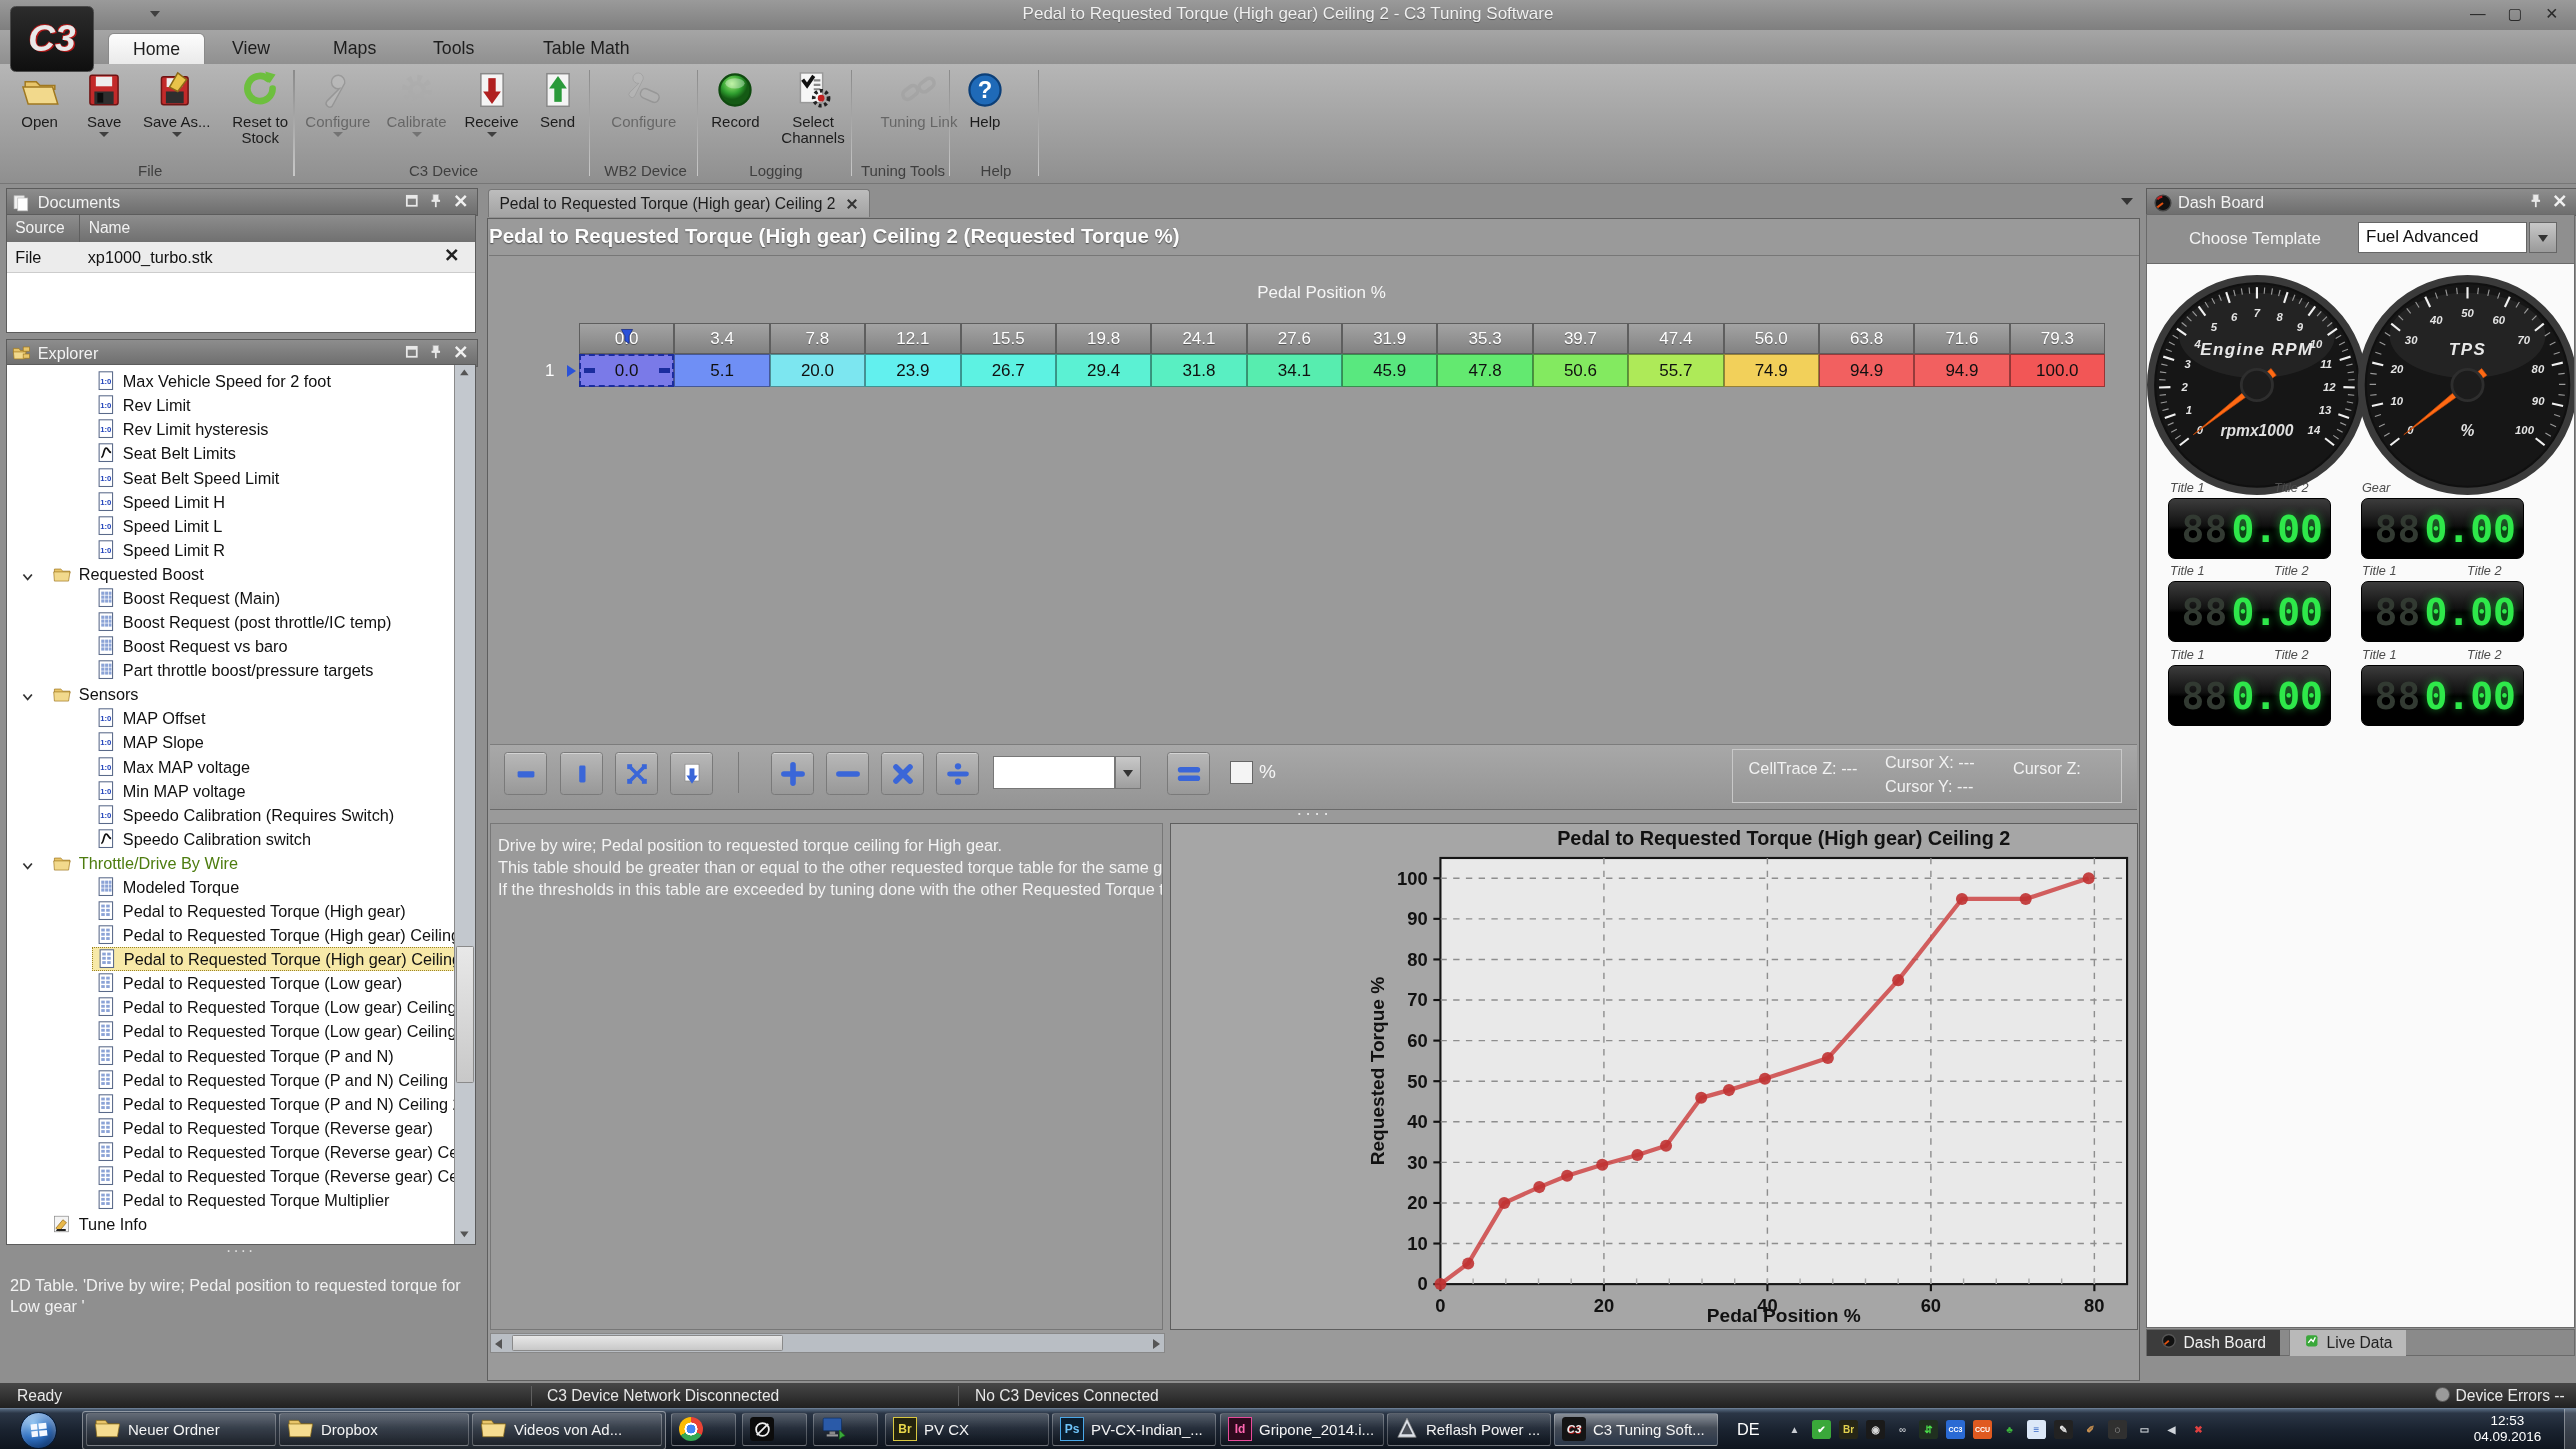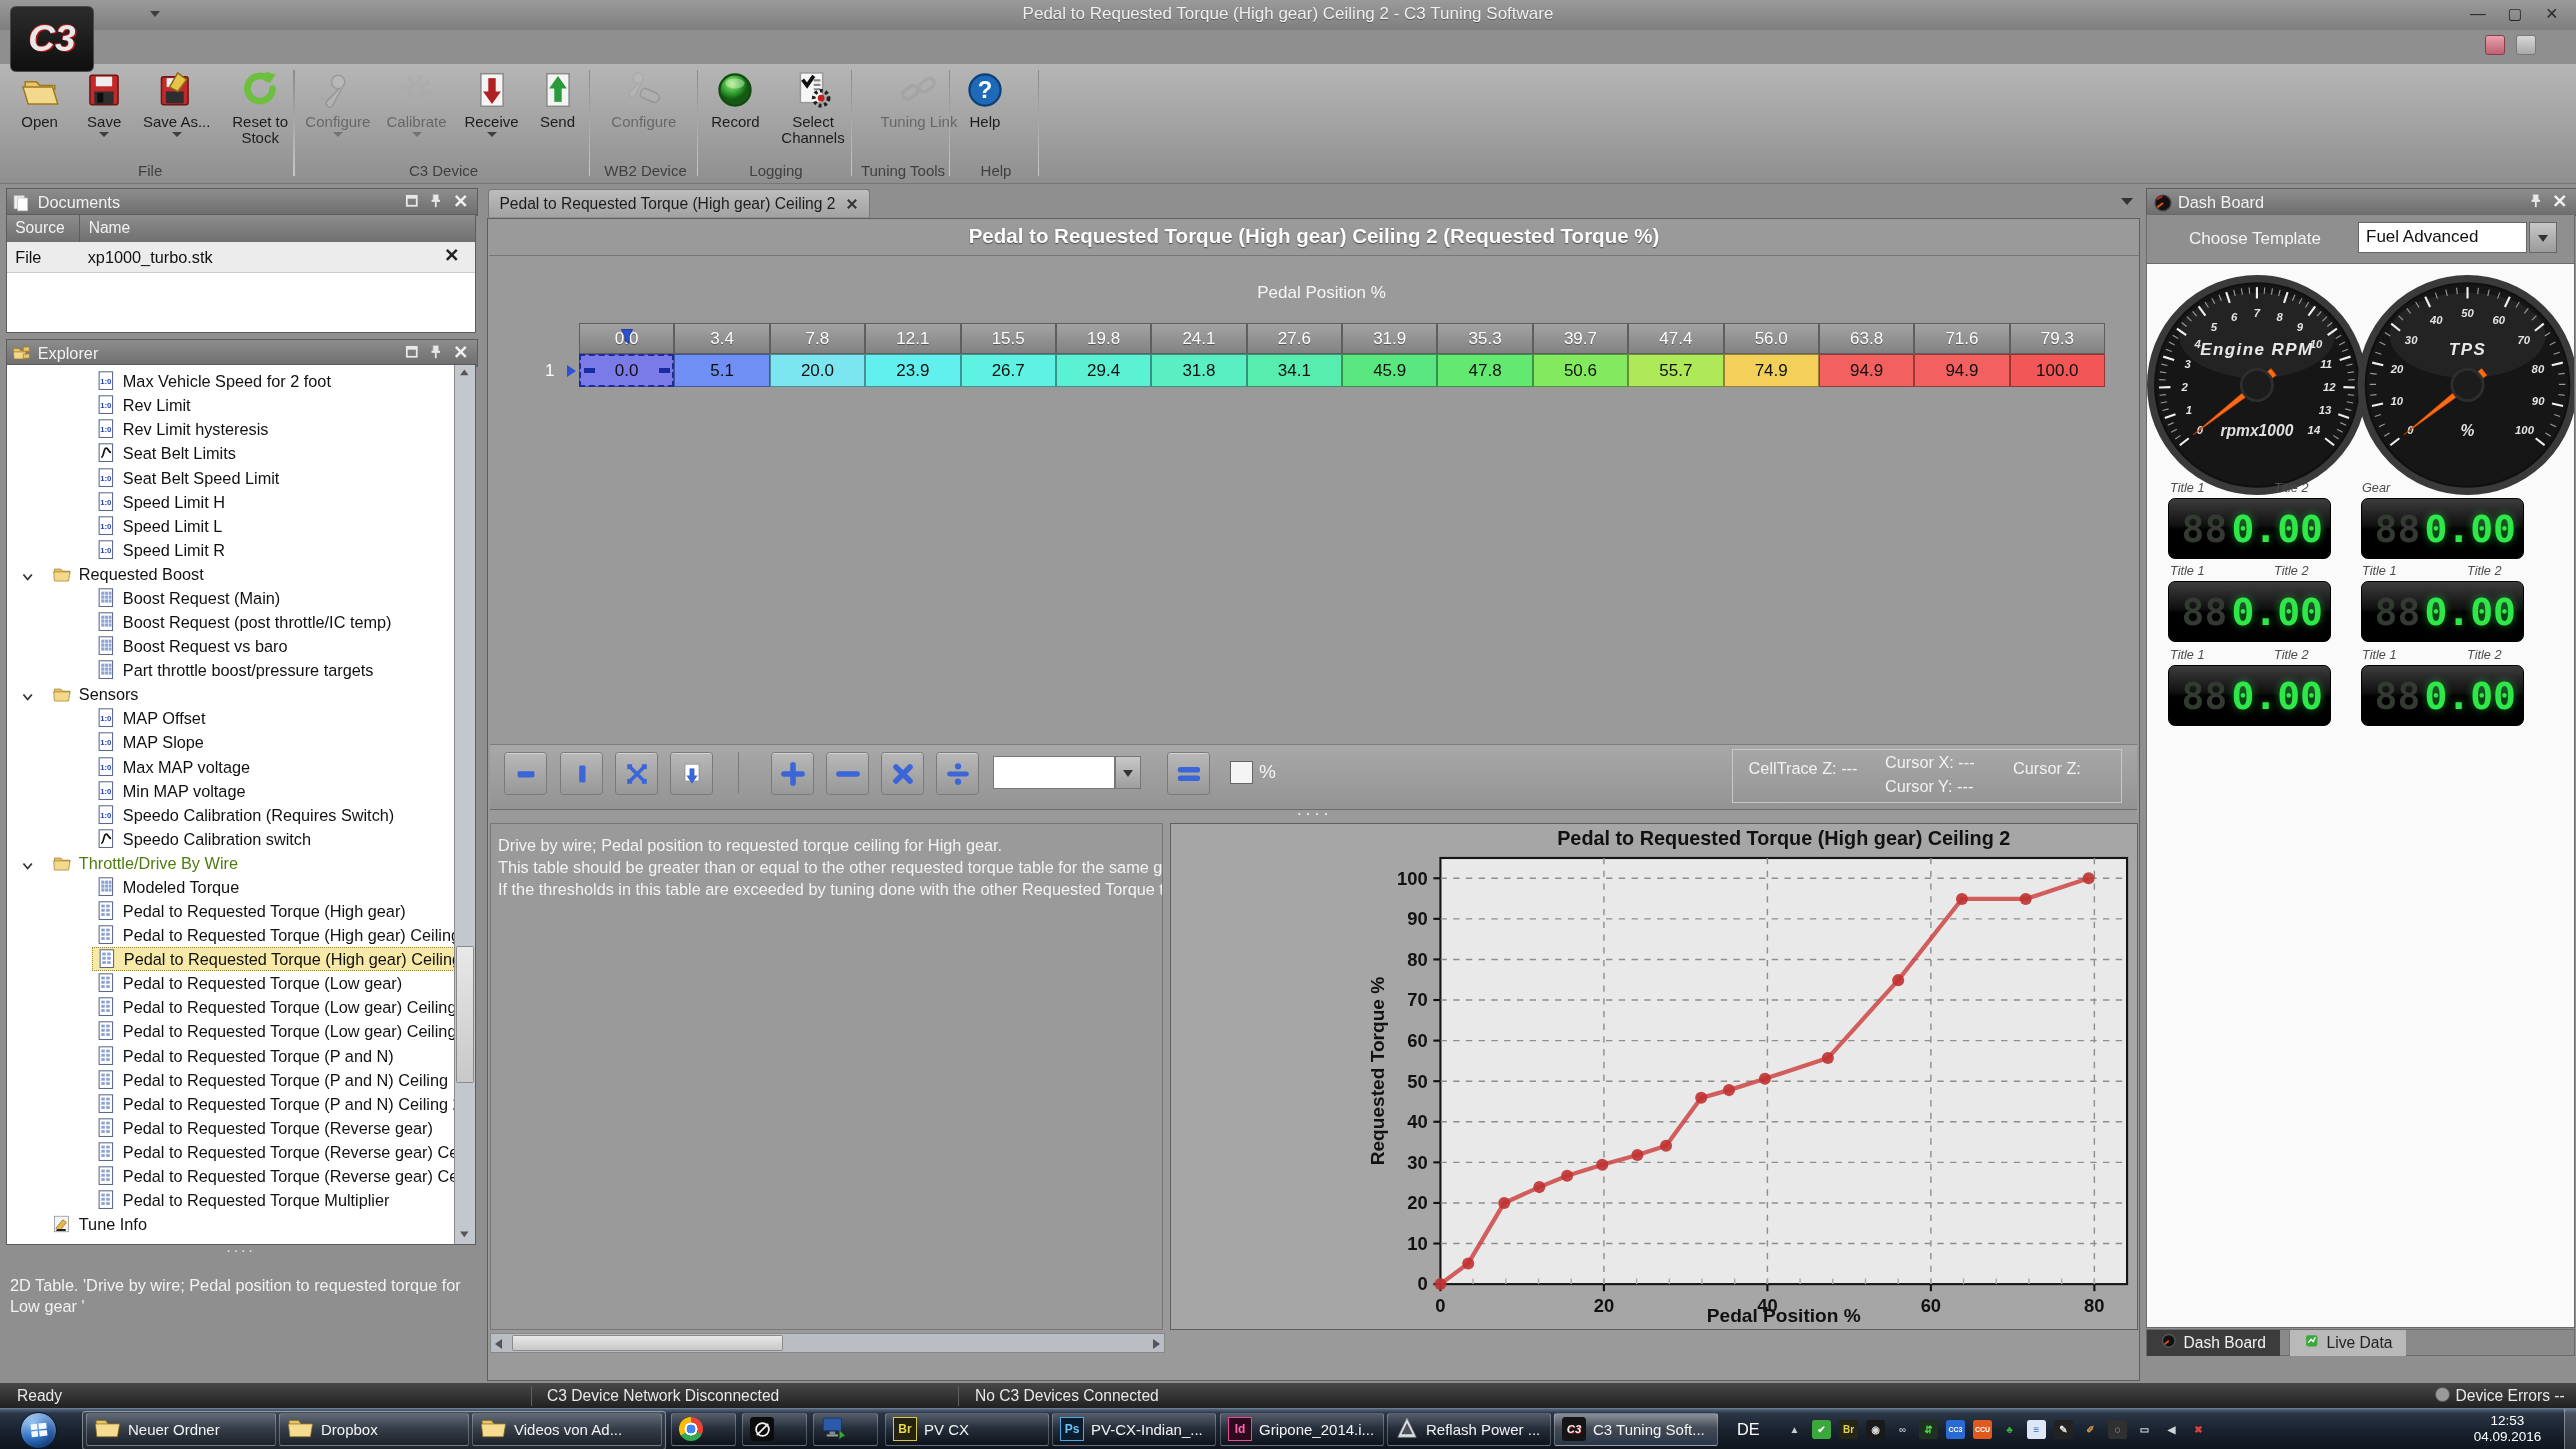--- a/index.html
+++ b/index.html
@@ -66,20 +66,27 @@
     <div id="win-title" class="abs">Pedal to Requested Torque (High gear) Ceiling 2 - C3 Tuning Software</div>
   </div>
   <div id="winbtns" class="abs" style="right:5.7px;top:0;"><span class="winbtn" style="position: relative; display: inline-block;">—</span><span class="winbtn" style="position: relative; display: inline-block;">▢</span><span class="winbtn" style="position: relative; display: inline-block;">✕</span></div>
   <div class="abs" style="left:10px;top:5.7px;width:82px;height:64px;background:linear-gradient(#2c2c2c,#0f0f0f);border:1.4px solid #4a4a4a;border-radius:5.7px;z-index:5;display:flex;align-items:center;justify-content:center;">
     <span style="font-size:37px;font-weight:bold;font-style:italic;color:#e8e8e8;text-shadow:1.4px 1.4px 0 #b01818,-0.7px -0.7px 0 #b01818;">C3</span>
   </div>
   <div class="abs" style="left:150px;top:11.3px;width:0;height:0;border-left:5.7px solid transparent;border-right:5.7px solid transparent;border-top:6.4px solid #3f3f3f;"></div>
   <div class="abs" style="right:71px;top:35px;width:18.4px;height:18.4px;border-radius:2.8px;background:linear-gradient(#e8a0b0,#c06070);border:0.7px solid #804048;"></div>
   <div class="abs" style="right:40px;top:35px;width:18.4px;height:18.4px;border-radius:2.8px;background:linear-gradient(#d8d8d8,#a8a8a8);border:0.7px solid #777;"></div>
 
+  <div id="menubar" class="abs">
+      <div class="menutab abs active" style="left: 108px;">Home</div>
+      <div class="menutab abs" style="left: 208px;">View</div>
+      <div class="menutab abs" style="left: 309px;">Maps</div>
+      <div class="menutab abs" style="left: 409px;">Tools</div>
+      <div class="menutab abs" style="left: 519px;">Table Math</div>
+    </div>
 
   <div id="ribbon" class="abs">
       <div class="rgroup abs" style="left: 5.7px; width: 289px;">
         <div class="gsep"></div>
         <div class="glabel">File</div>
         <div class="rbtn" style="left: 1.4px; width: 65px;">
           <div class="ric"><svg width="40" height="40" viewBox="0 0 54 54">
               <path d="M7 16h15l5 5h20v5H7z" fill="#e8c56a" stroke="#a07820" stroke-width="2"></path>
               <path d="M4 23h40l7 23H11z" fill="#f2d98c" stroke="#a07820" stroke-width="2"></path>
             </svg></div>
@@ -759,21 +766,21 @@
     <div class="abs" style="left:1.4px;top:1.4px;height:27px;background:linear-gradient(#bdbdbd,#a2a2a2);border:0.7px solid #777;border-bottom:none;border-radius:3.5px 3.5px 0 0;padding:0 10px;display:flex;align-items:center;gap:10px;">
       <span style="font-size:15.6px;color:#1c1c1c;">Pedal to Requested Torque (High gear) Ceiling 2</span>
       <span style="width:14px;height:14px;position:relative;"><svg width="14" height="14" viewBox="0 0 20 20">
             <path d="M4 4 L16 16 M16 4 L4 16" stroke="#333" stroke-width="3"></path>
           </svg></span>
     </div>
     <div class="abs" style="right:7px;top:10px;width:0;height:0;border-left:6.4px solid transparent;border-right:6.4px solid transparent;border-top:7.8px solid #333;"></div>
   </div>
 
   <div class="abs" style="left:487px;top:218px;width:1653px;height:1163px;background:#9a9a9a;border:1.4px solid #5e5e5e;box-sizing:border-box;"></div>
-  <div class="abs" style="left:489px;top:224px;width:1650px;height:28px;text-align:center;font-size:20.5px;font-weight:bold;color:#fdfdfd;text-shadow:0 0.7px 1.4px #00000088;">Pedal to Requested Torque (High gear) Ceiling 2 (Requested Torque %)</div>
+  <div class="abs" style="left:489px;top:224px;width:1650px;height:28px;font-size:20.5px;font-weight:bold;color:#fdfdfd;text-shadow:0 0.7px 1.4px #00000088;">Pedal to Requested Torque (High gear) Ceiling 2 (Requested Torque %)</div>
   <div class="abs" style="left:489px;top:255px;width:1650px;height:1.4px;background:#777;"></div>
   <div class="abs" style="left:538px;top:283px;width:1567px;text-align:center;font-size:17px;color:#f6f6f6;">Pedal Position %</div>
 
   <div class="abs" id="datatable" style="left:538px;top:323px;width:1567px;">
       <div style="display: flex; height: 31px;">
         <div class="hcell" style="width: 41px; flex: 0 0 auto; background: transparent; border: none;"></div>
         <div class="hcell" style="flex: 1 1 0%;">0.0<span style="position: absolute; left: 50%; top: 4.2px; margin-left: -6.4px;"><svg width="14" height="18.4" viewBox="0 0 20 26">
               <path d="M2 2h16l-5 9v11l-6-4v-7z" fill="#2a52d8" stroke="#13247a"></path>
             </svg></span></div>
         <div class="hcell" style="flex: 1 1 0%;">3.4</div>

